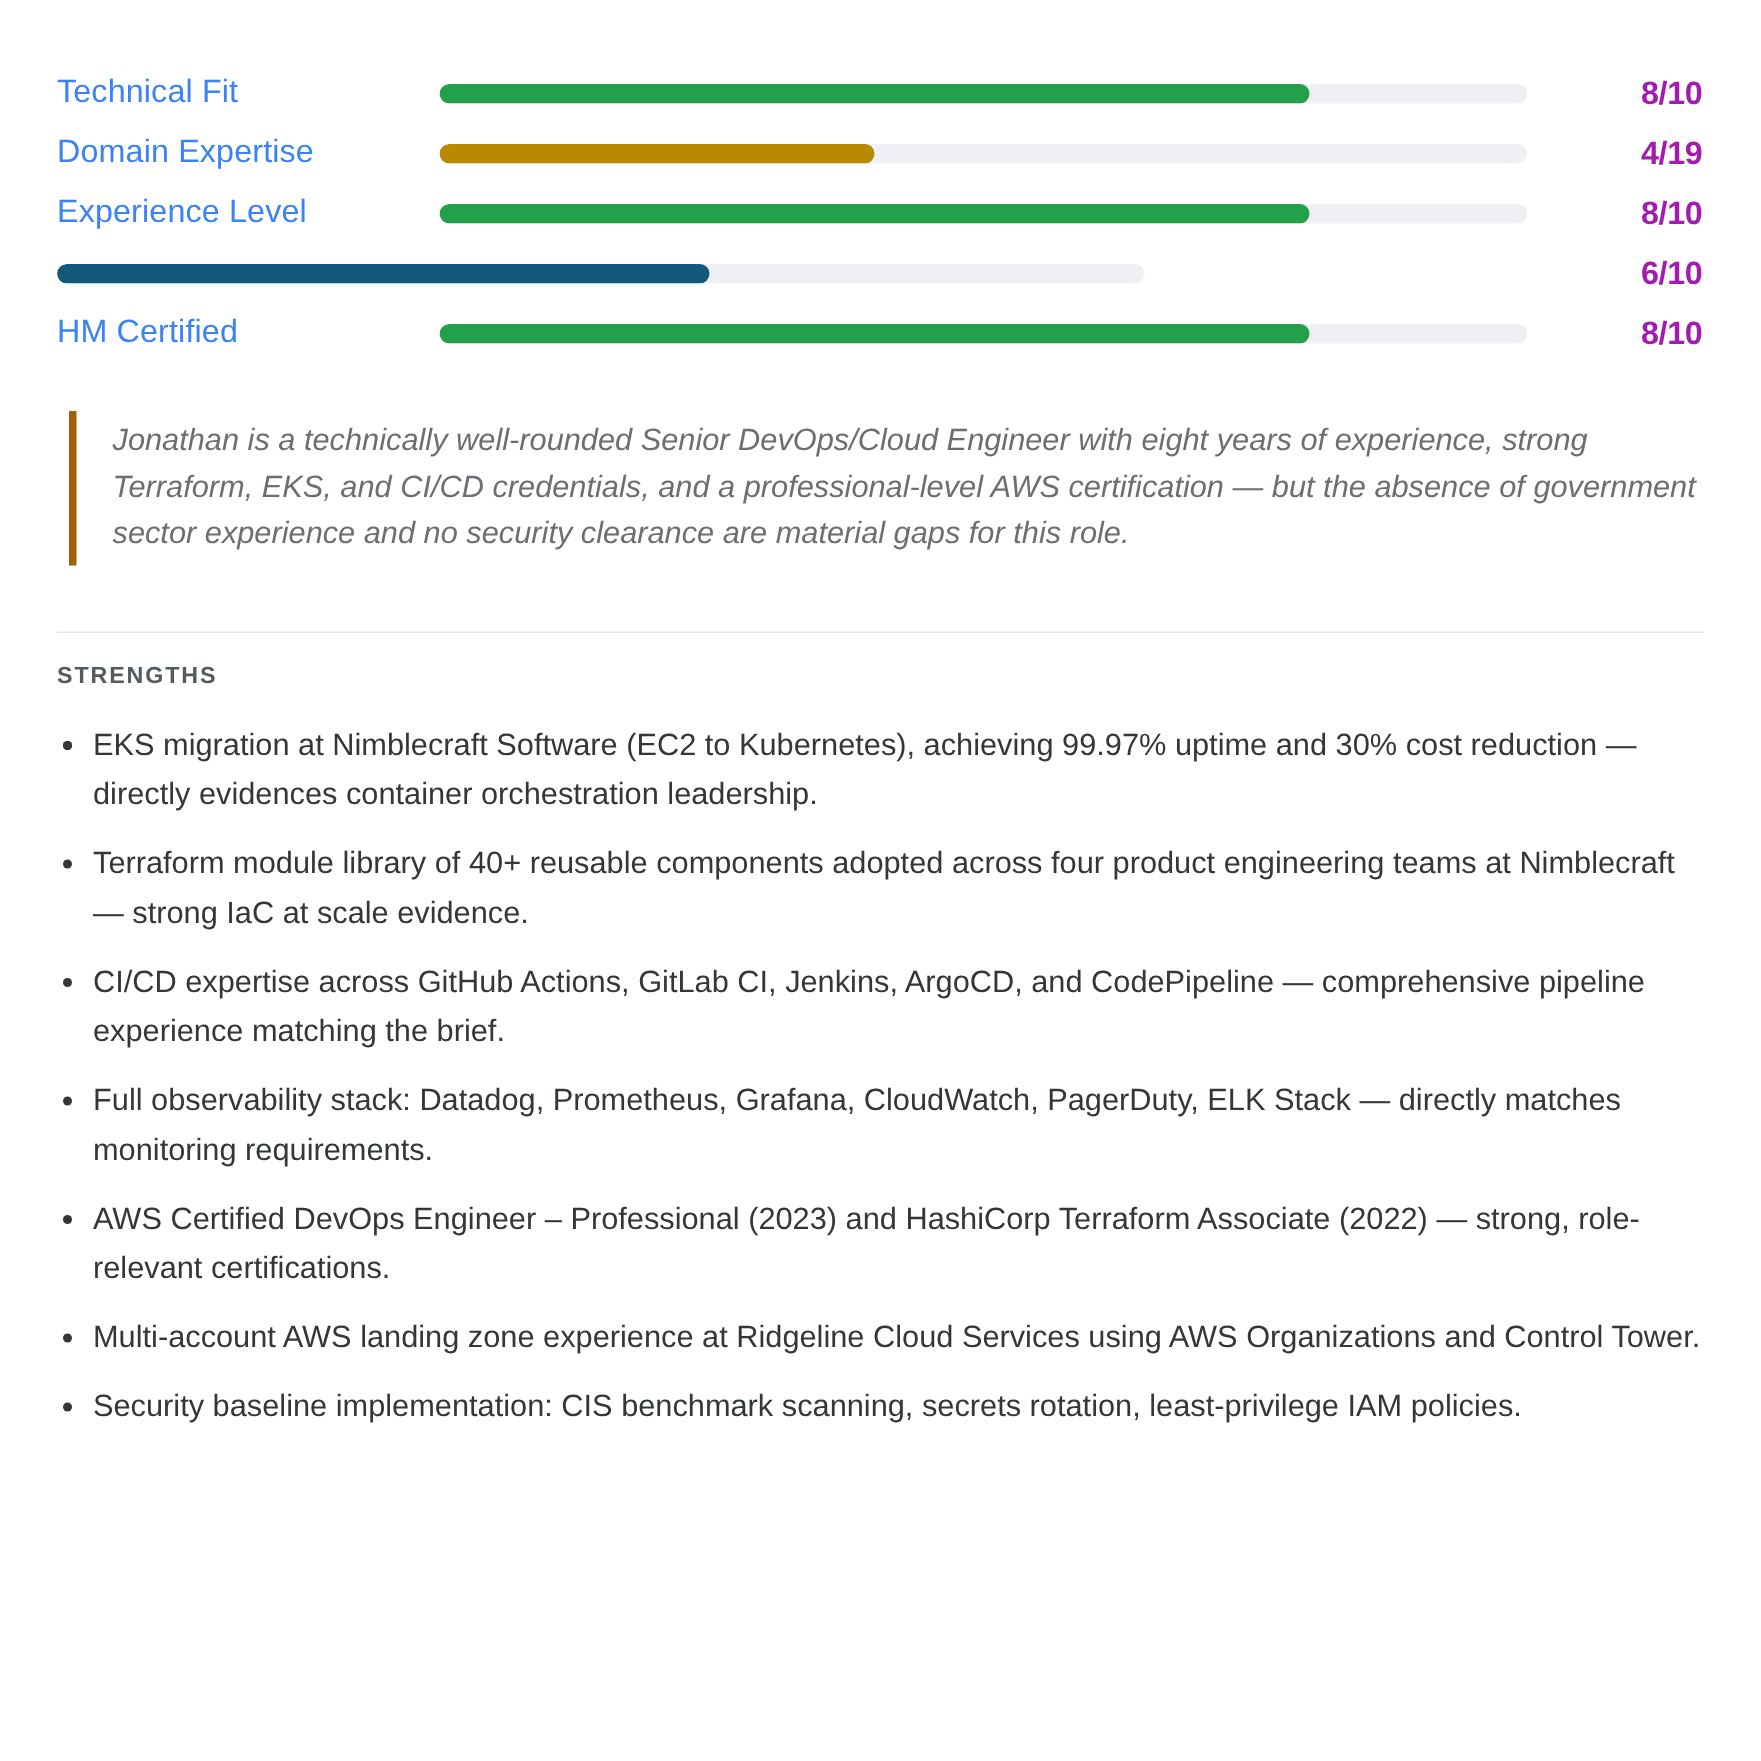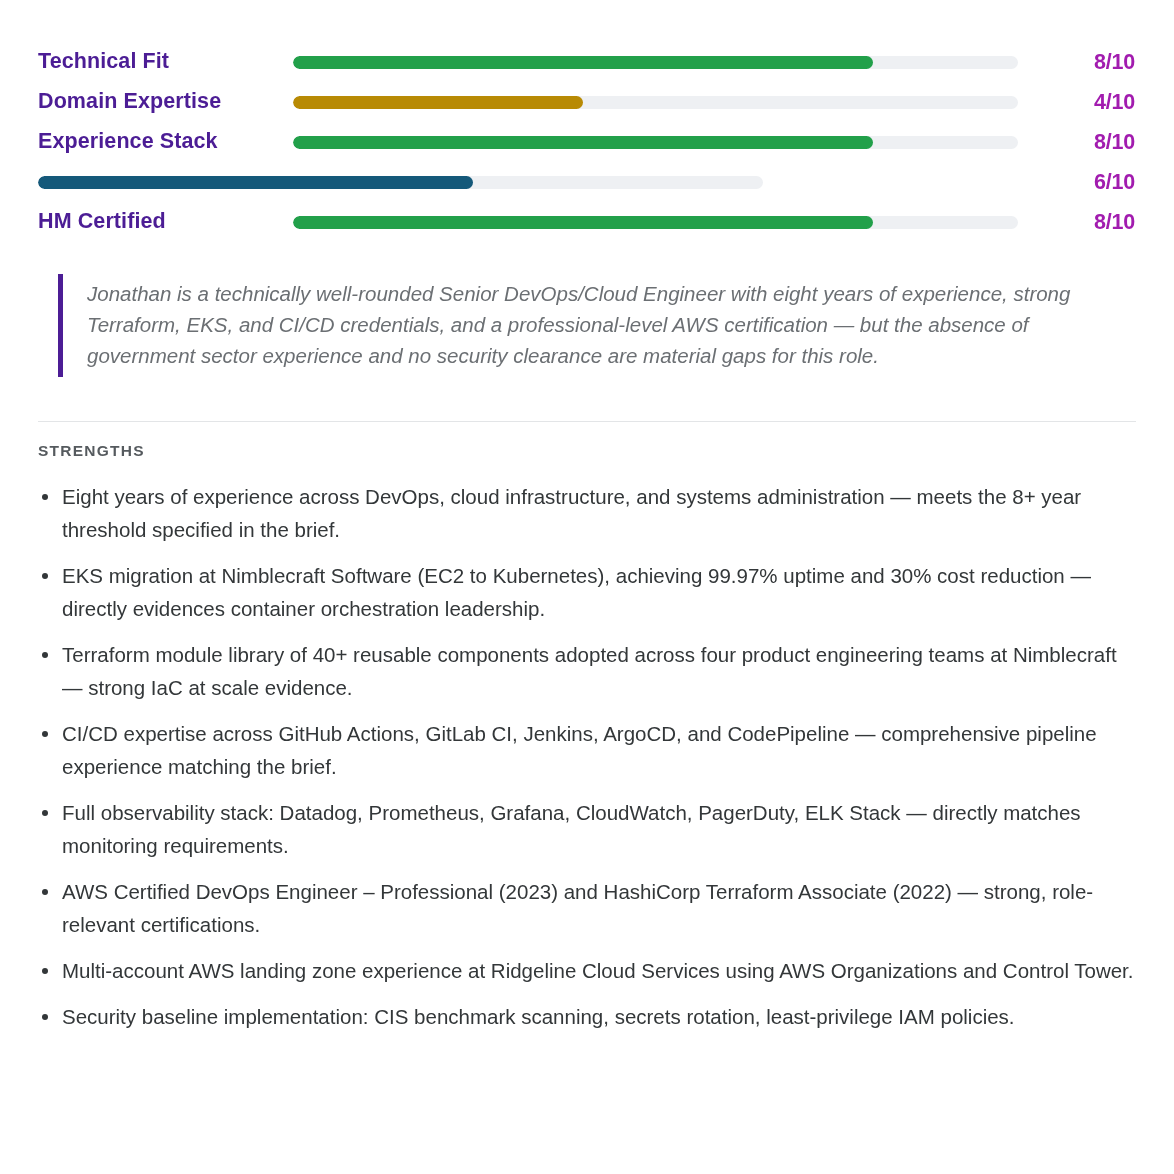--- a/index.html
+++ b/index.html
@@ -29,25 +29,24 @@
   }
   .score-row {
     display: flex;
     align-items: center;
     height: 40px;
   }
   .score-label {
     width: 255px;
     flex: 0 0 255px;
     font-size: 21.5px;
-    color: #4c1d95;
+    color: #3b82f6;
     line-height: 1.1;
     letter-spacing: 0.1px;
     white-space: nowrap;
-    font-weight: bold;
   }
   .score-row.is-overall .score-label {
     font-weight: bold;
     color: #262626;
   }
   .track {
     position: relative;
     flex: 0 0 725px;
     width: 725px;
     height: 13px;
@@ -71,22 +70,22 @@
     padding-right: 1px;
     letter-spacing: -0.2px;
   }
   .score-row.is-overall .score-value {
     color: #111111;
   }
 
   
   .summary {
     margin-top: 32px;
-    margin-left: 20px;
-    border-left: 5px solid #4c1d95;
+    margin-left: 8px;
+    border-left: 5px solid #a16207;
     padding: 4px 0 6px 24px;
     max-width: 1062px;
   }
   .summary-text {
     font-size: 20.5px;
     line-height: 31px;
     font-style: italic;
     color: #6b6f73;
   }
 
@@ -143,24 +142,24 @@
         <div class="track">
           <div class="fill" style="width: 80%; background: rgb(34, 160, 74);"></div>
         </div>
         <div class="score-value">8/10</div>
       </div>
       <div class="score-row">
         <div class="score-label">Domain Expertise</div>
         <div class="track">
           <div class="fill" style="width: 40%; background: rgb(184, 138, 4);"></div>
         </div>
-        <div class="score-value">4/10</div>
+        <div class="score-value">4/19</div>
       </div>
       <div class="score-row">
-        <div class="score-label">Experience Stack</div>
+        <div class="score-label">Experience Level</div>
         <div class="track">
           <div class="fill" style="width: 80%; background: rgb(34, 160, 74);"></div>
         </div>
         <div class="score-value">8/10</div>
       </div>
       <div class="score-row">
         <div class="track">
           <div class="fill" style="width: 60%; background: rgb(21, 89, 122);"></div>
         </div>
         <div class="score-value">6/10</div>
@@ -176,21 +175,21 @@
 
   <div class="summary">
     <div class="summary-text">Jonathan is a technically well-rounded Senior DevOps/Cloud Engineer with eight years of experience, strong Terraform, EKS, and CI/CD credentials, and a professional-level AWS certification — but the absence of government sector experience and no security clearance are material gaps for this role.</div>
   </div>
 
   <div class="divider"></div>
 
   <div class="section-heading">STRENGTHS</div>
 
   <ul class="bullet-list">
-      <li class="bullet-item"><span class="bullet-dot"></span><span>Eight years of experience across DevOps, cloud infrastructure, and systems administration — meets the 8+ year threshold specified in the brief.</span></li>
+      <li class="bullet-item"><span class="bullet-dot"></span></li>
       <li class="bullet-item"><span class="bullet-dot"></span><span>EKS migration at Nimblecraft Software (EC2 to Kubernetes), achieving 99.97% uptime and 30% cost reduction — directly evidences container orchestration leadership.</span></li>
       <li class="bullet-item"><span class="bullet-dot"></span><span>Terraform module library of 40+ reusable components adopted across four product engineering teams at Nimblecraft — strong IaC at scale evidence.</span></li>
       <li class="bullet-item"><span class="bullet-dot"></span><span>CI/CD expertise across GitHub Actions, GitLab CI, Jenkins, ArgoCD, and CodePipeline — comprehensive pipeline experience matching the brief.</span></li>
       <li class="bullet-item"><span class="bullet-dot"></span><span>Full observability stack: Datadog, Prometheus, Grafana, CloudWatch, PagerDuty, ELK Stack — directly matches monitoring requirements.</span></li>
       <li class="bullet-item"><span class="bullet-dot"></span><span>AWS Certified DevOps Engineer – Professional (2023) and HashiCorp Terraform Associate (2022) — strong, role-relevant certifications.</span></li>
       <li class="bullet-item"><span class="bullet-dot"></span><span>Multi-account AWS landing zone experience at Ridgeline Cloud Services using AWS Organizations and Control Tower.</span></li>
       <li class="bullet-item"><span class="bullet-dot"></span><span>Security baseline implementation: CIS benchmark scanning, secrets rotation, least-privilege IAM policies.</span></li>
     </ul>
 
 </div>

